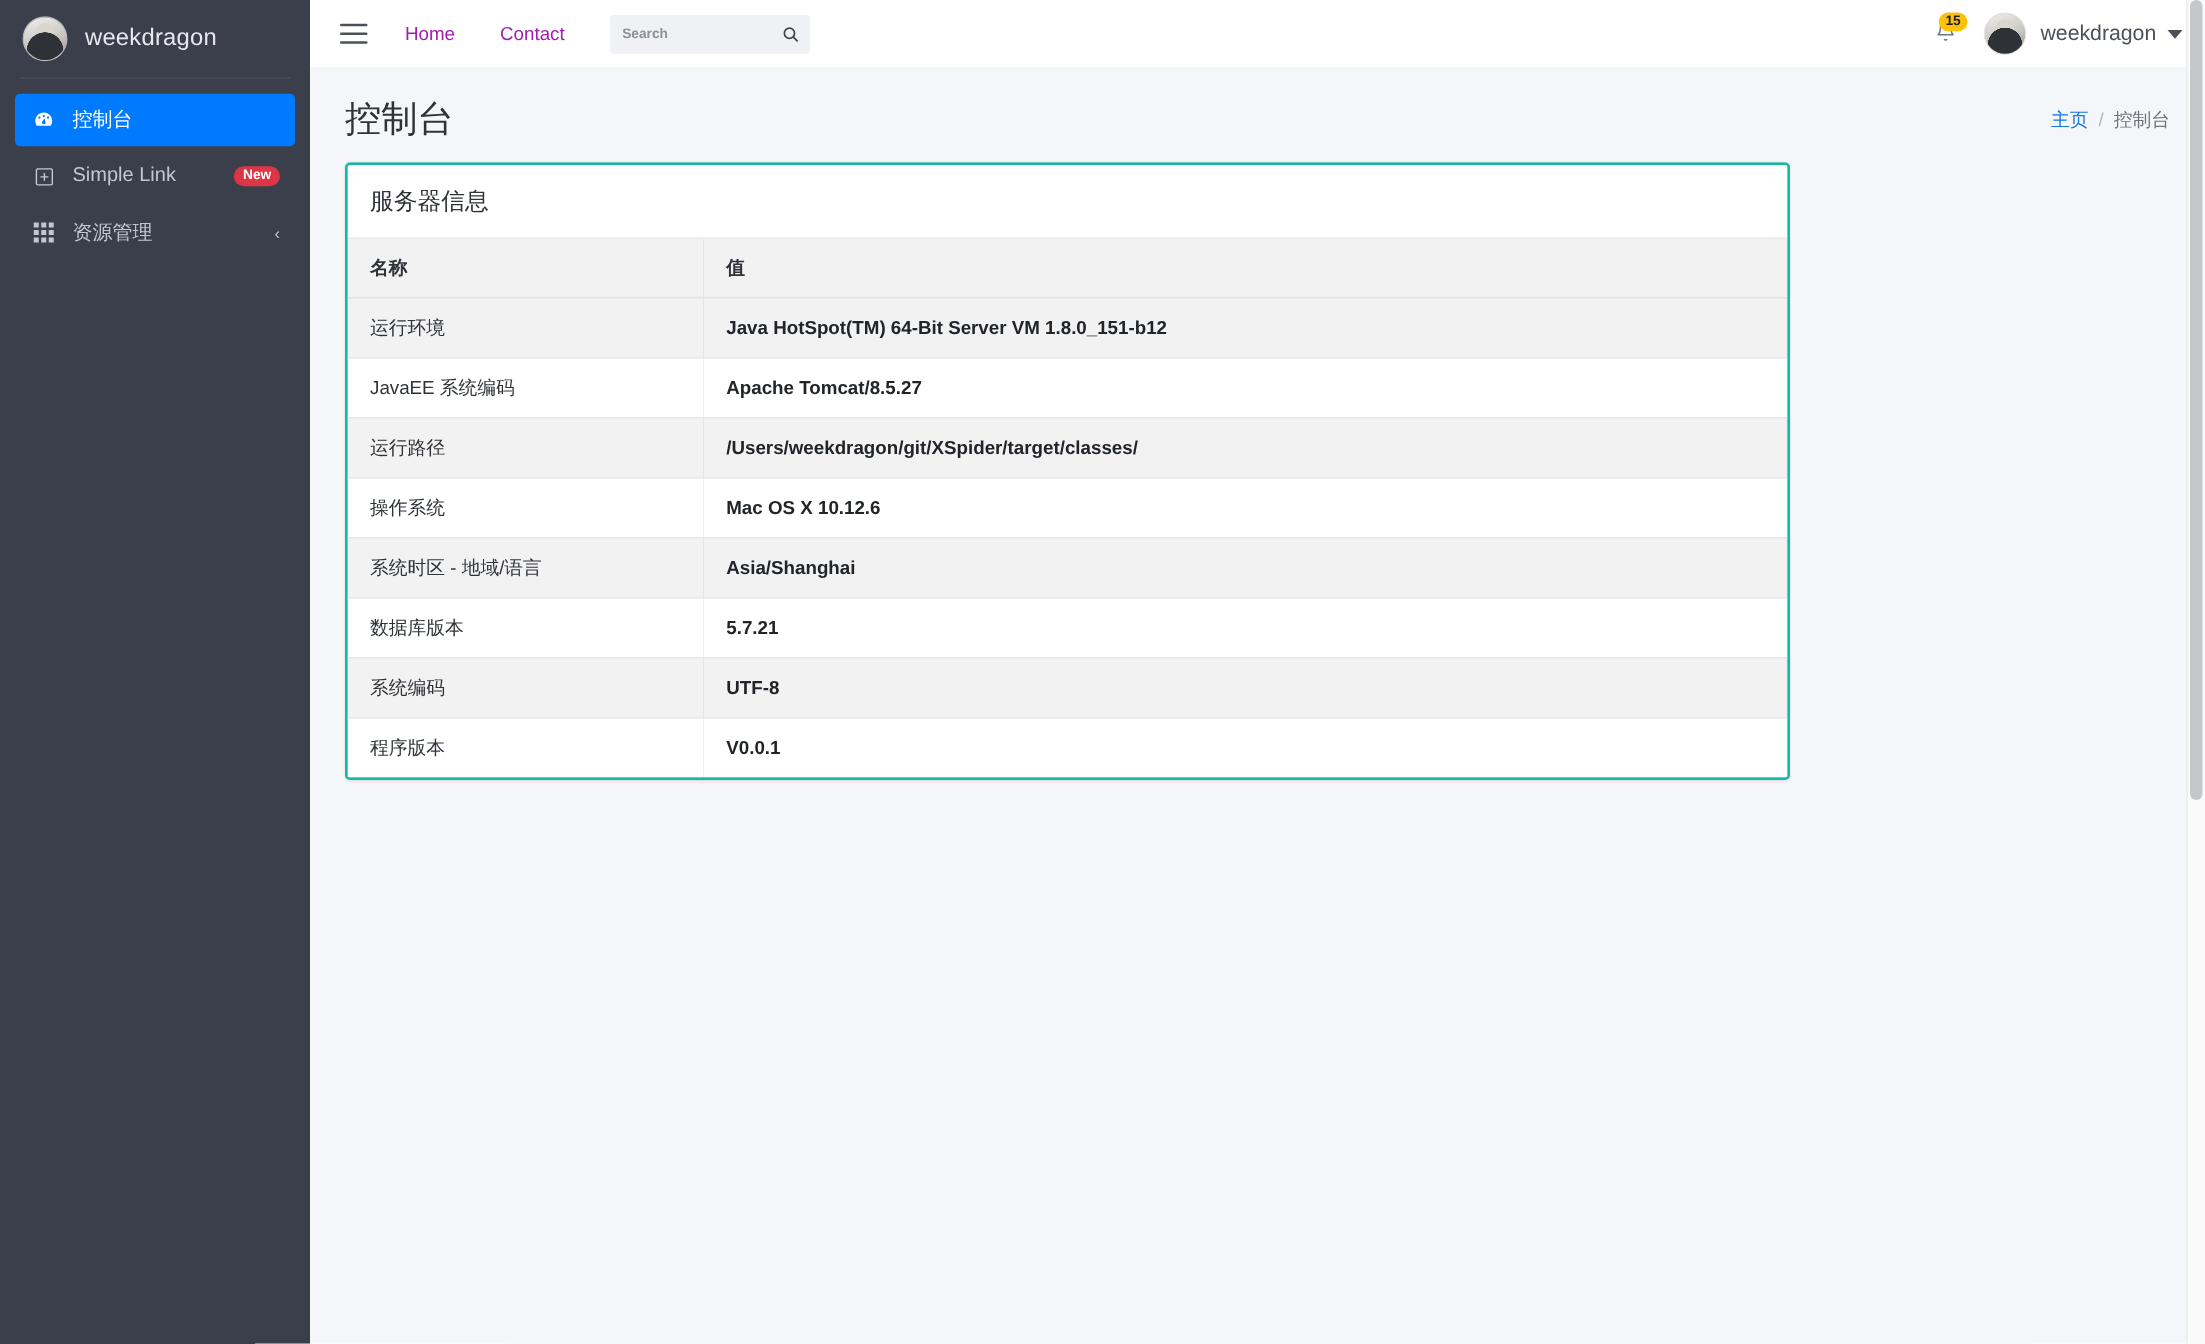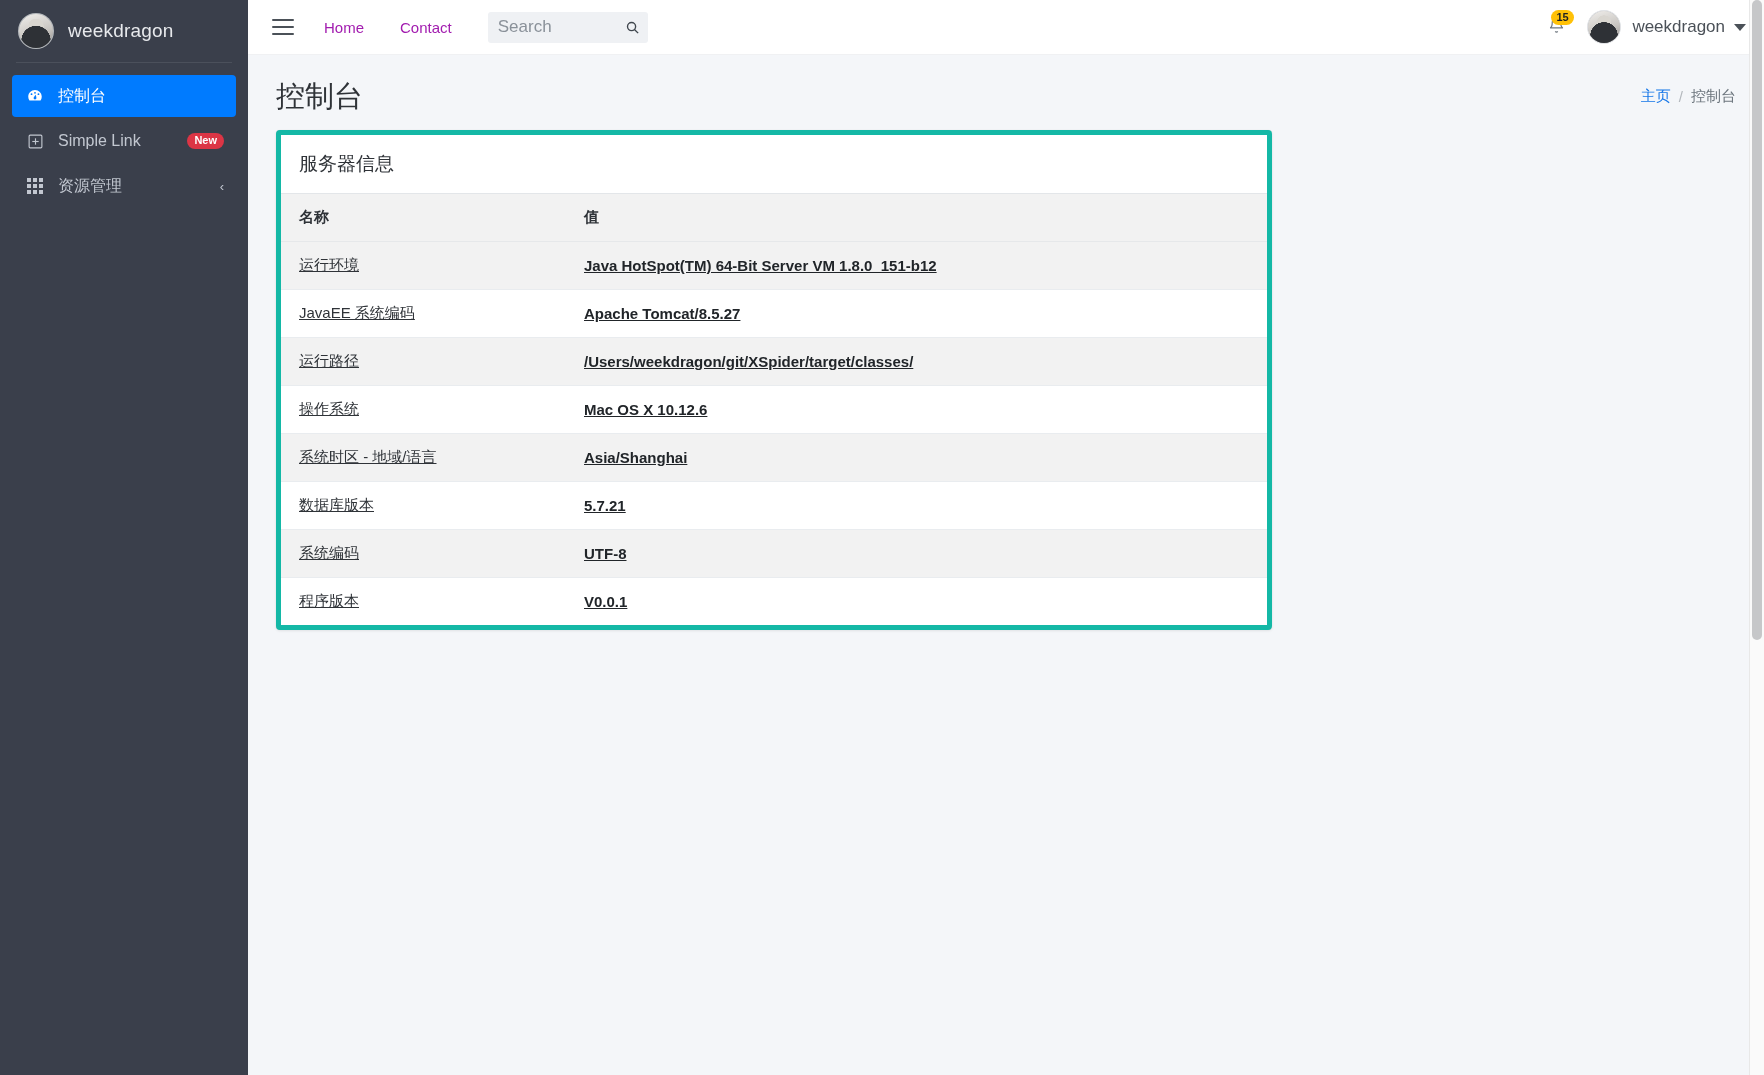--- a/index.html
+++ b/index.html
@@ -138,24 +138,25 @@
     position: relative;
     width: 160px;
     height: 31px;
   }
   .search-input {
     width: 100%; height: 31px;
     background: #eff1f4;
     border: none;
     border-radius: 3px;
     padding: 0 44px 0 10px;
-    font-size: 17px;
+    font-size: 11px;
     color: #495057;
     font-family: "Liberation Sans", sans-serif;
     outline: none;
+    font-weight: bold;
   }
   .search-input::placeholder { color: #8a9199; }
   .search-btn {
     position: absolute; right: 2px; top: 0;
     width: 26px; height: 31px;
     display: flex; align-items: center; justify-content: center;
     background: transparent; border: none; cursor: pointer;
     color: #3f464d;
   }
   .topbar-right {
@@ -231,23 +232,23 @@
     display: flex;
     align-items: center;
     white-space: nowrap;
   }
   .breadcrumb a { color: #1677e8; text-decoration: none; cursor: pointer; }
   .breadcrumb .sep { margin: 0 8px; color: #b3b8bd; }
 
   
   .content-body { padding: 0 28px; }
   .card {
-    width: 996px;
+    width: 1156px;
     background: #a3a3a3;
-    border: 5px solid #14b8a6;
+    border: 2px solid #14b8a6;
     border-radius: 4px;
     box-shadow: 0 0 1px rgba(0,0,0,.10), 0 1px 3px rgba(0,0,0,.08);
     overflow: hidden;
   }
   .card-header {
     padding: 16px 18px;
     border-bottom: 1px solid #e3e6e9;
     background: #fff;
   }
   .card-title {
@@ -264,21 +265,20 @@
     padding: 14px 18px;
     background: #f2f2f2;
     border-bottom: 1px solid #e6e8ea;
   }
   table.info td {
     font-size: 15px;
     color: #212529;
     padding: 14px 18px;
     border-bottom: 1px solid #e9ecef;
     font-weight: bold;
-    text-decoration: underline;
   }
   table.info td.name { font-weight: normal; color: #2f3338; }
   table.info tr:nth-child(odd) td { background: #f2f2f2; }
   table.info tr:nth-child(even) td { background: #ffffff; }
   table.info tr:last-child td { border-bottom: none; }
   .col-name { width: 285px; }
 
   
   .scrollbar {
     position: absolute;

